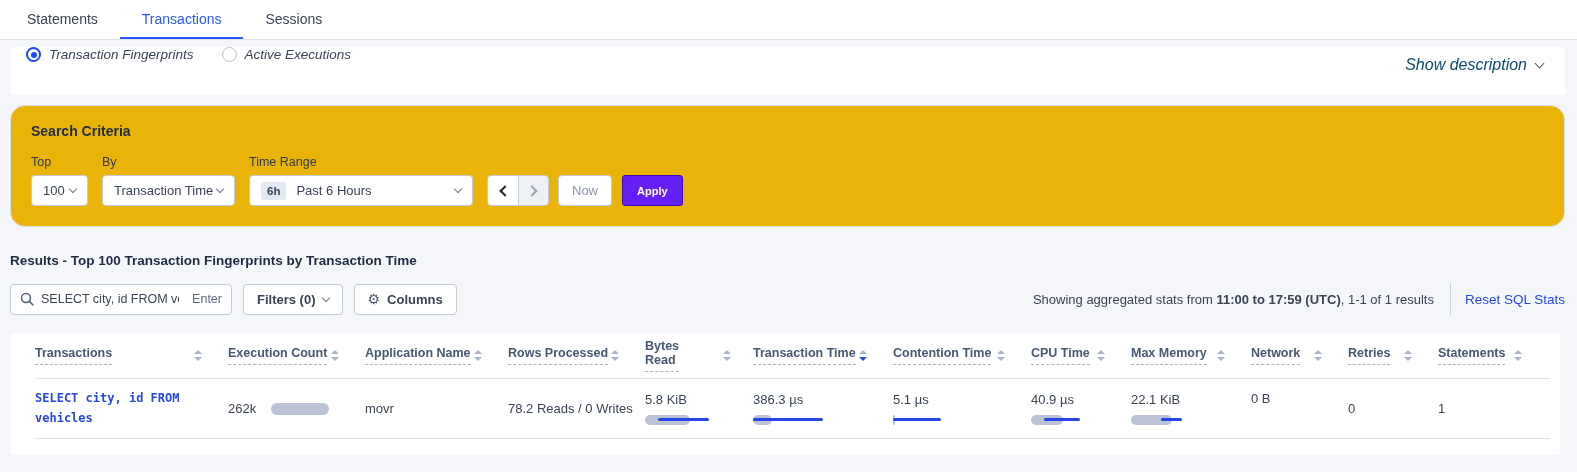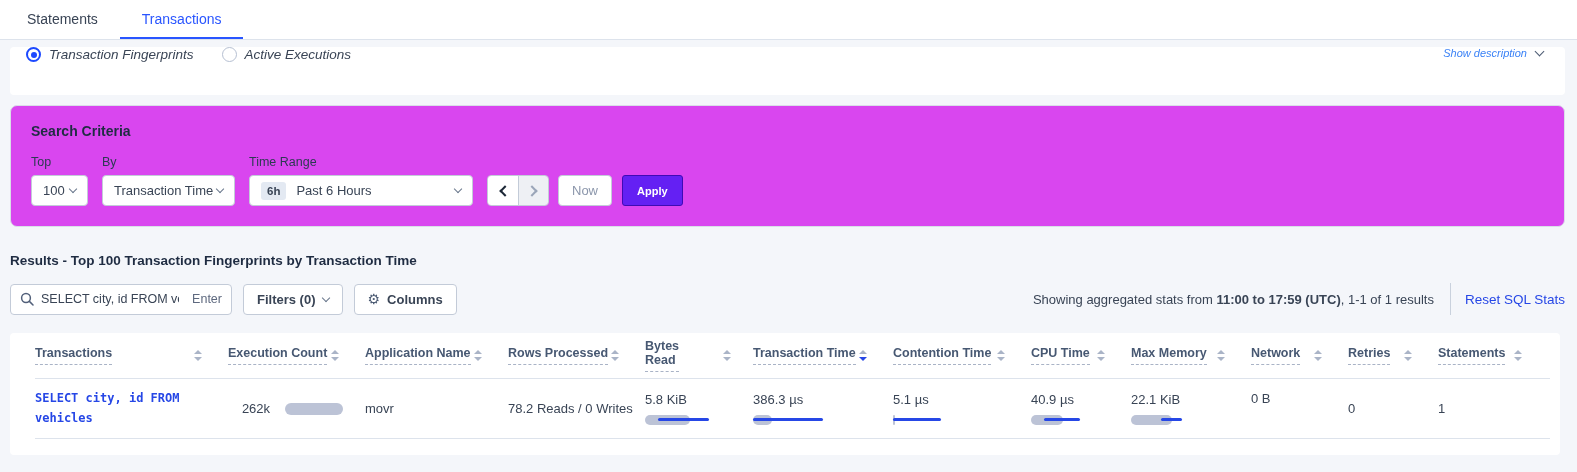--- a/index.html
+++ b/index.html
@@ -30,29 +30,29 @@
   .radio-circle {
     width:15px; height:15px; border-radius:50%; border:1.5px solid #b6c0d2;
     background:#fff; margin-right:8px; position:relative; flex:none;
   }
   .radio-circle.on { border:2px solid #1c49ff; }
   .radio-circle.on::after {
     content:""; position:absolute; left:2.5px; top:2.5px; width:6px; height:6px;
     border-radius:50%; background:#1c49ff;
   }
   .radio-label { font-size:13.5px; color:#394455; }
-  .show-desc { margin-left:auto; display:flex; align-items:center; cursor:pointer; font-size:11px; color:#3b82f6; }
+  .show-desc { margin-left:auto; display:flex; align-items:center; cursor:pointer; font-size:16px; color:#0c4a6e;margin-top:9px; }
   .chev {
     width:7px; height:7px; border-right:1.6px solid #4c5b73; border-bottom:1.6px solid #4c5b73;
     transform:rotate(45deg); display:inline-block; margin-left:9px; margin-top:-3px;
   }
   .chev.small { width:6px; height:6px; margin-left:7px; border-color:#69778c; }
   
   .panel-criteria {
-    background:#d946ef; border:1px solid #d9dfe8; border-radius:7px;
+    background:#eab308; border:1px solid #d9dfe8; border-radius:15px;
     margin:10px 12px 0 10px; height:122px; padding:17px 20px;
   }
   .criteria-title { font-size:14px; font-weight:bold; color:#1f2c42; }
   .criteria-row { display:flex; margin-top:16px; align-items:flex-end; }
   .field { margin-right:14px; }
   .field-label { font-size:12.5px; font-weight:normal; color:#2c3a52; margin-bottom:6px; }
   .select {
     height:31px; border:1px solid #c3cbd8; border-radius:4px; background:#fff;
     display:flex; align-items:center; padding:0 11px; cursor:pointer; font-size:13px; color:#394455;
   }
@@ -129,33 +129,34 @@
     border-bottom:1px dashed #a9b3c6; padding-bottom:4px;
   }
   .sort { display:flex; flex-direction:column; margin-left:auto; margin-right:18px; gap:2.5px; }
   .tri-up { width:0; height:0; border-left:4px solid transparent; border-right:4px solid transparent; border-bottom:4.5px solid #aab4c7; }
   .tri-dn { width:0; height:0; border-left:4px solid transparent; border-right:4px solid transparent; border-top:4.5px solid #aab4c7; }
   .th.sorted .tri-dn { border-top-color:#2647e6; }
   .sql-link {
     font-family:"DejaVu Sans Mono","Liberation Mono",monospace; font-size:12px;
     color:#2647e6; font-weight:bold; line-height:1.65; cursor:pointer; text-decoration:none; display:block;
   }
-  .cell-flex { display:flex; align-items:center;justify-content:center; }
+  .cell-flex { display:flex; align-items:center; }
   .count-pill { height:12px; background:#bcc3d6; border-radius:6px; margin-left:15px; display:inline-block; position:relative; }
   .cellbar { position:relative; width:72px; height:12px; margin-top:7px; }
   .bar-gray { position:absolute; top:1px; height:10px; background:#bcc3d6; border-radius:5px; }
   .bar-blue { position:absolute; top:4.5px; height:3px; background:#2647e6; border-radius:2px; }
   .td-val { font-size:13px; color:#394455; }
 </style>
 </head>
 <body>
 
 <div class="tabbar">
   <div class="tab">Statements</div>
   <div class="tab active">Transactions</div>
+  <div class="tab">Sessions</div>
 </div>
 
 <div class="panel-radio">
   <div class="radio-opt">
     <span class="radio-circle on"></span>
     <span class="radio-label">Transaction Fingerprints</span>
   </div>
   <div class="radio-opt">
     <span class="radio-circle"></span>
     <span class="radio-label">Active Executions</span>

